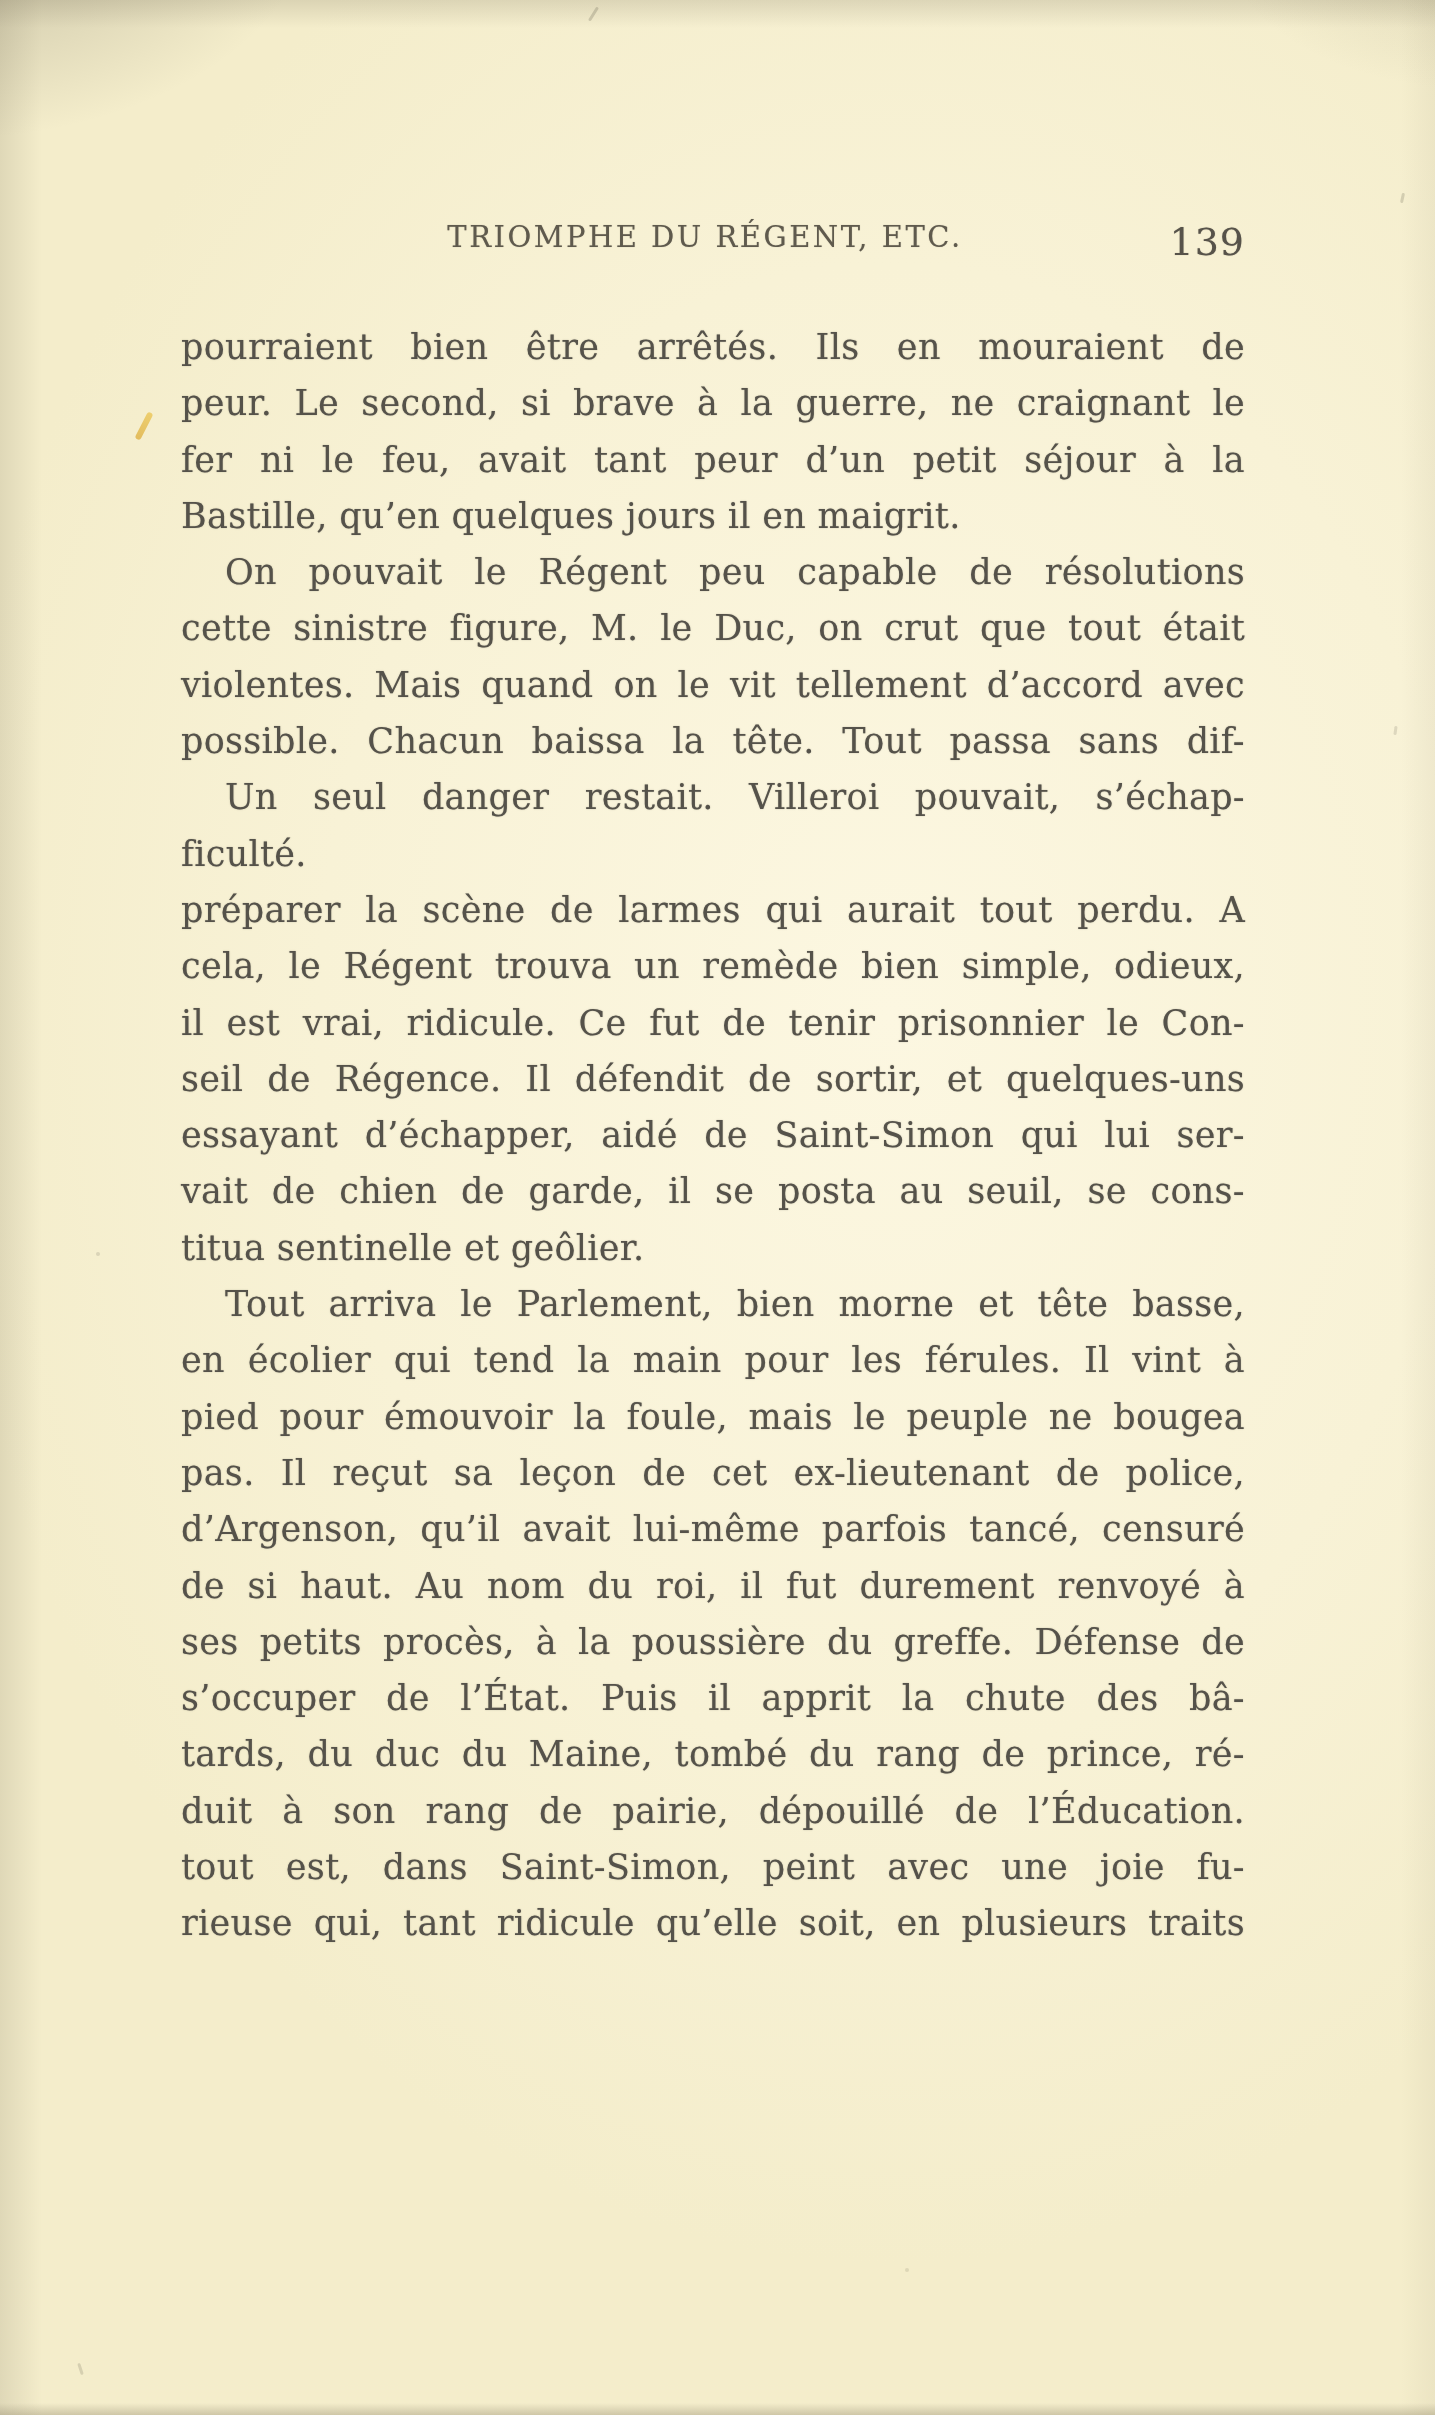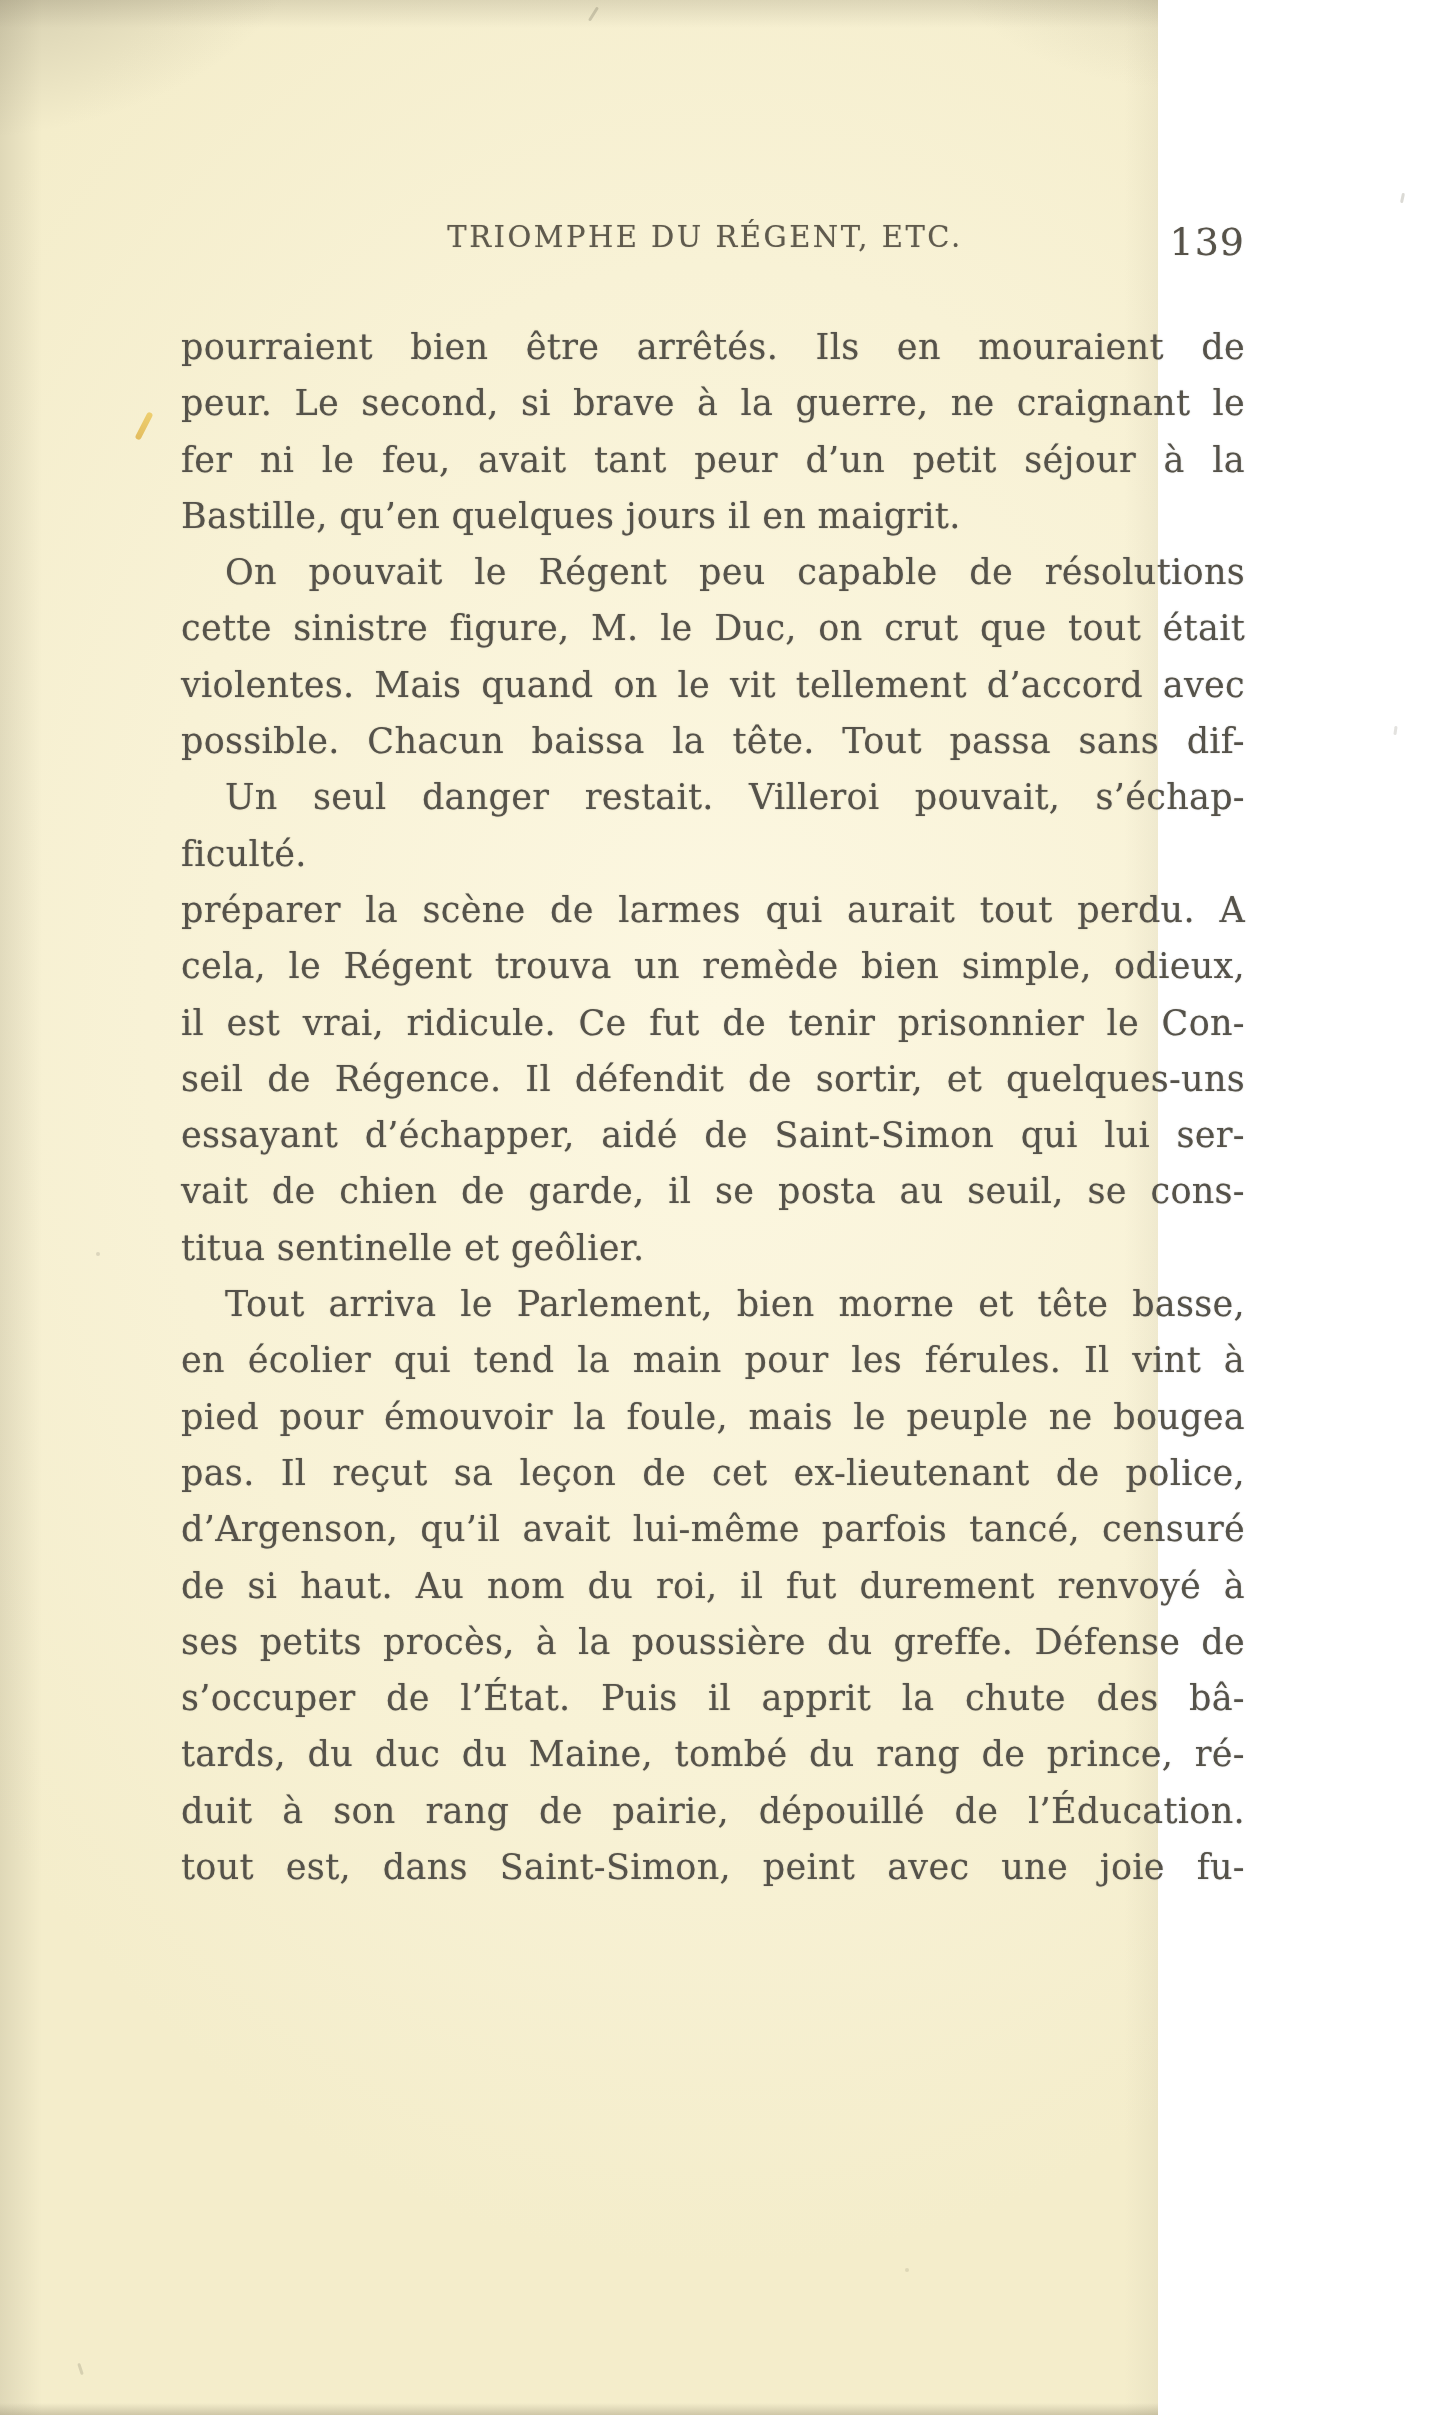--- a/index.html
+++ b/index.html
@@ -5,21 +5,21 @@
   html, body {
     margin: 0;
     padding: 0;
     width: 1435px;
     height: 2415px;
     overflow: hidden;
     font-family: "DejaVu Serif", "Liberation Serif", serif;
   }
   .page {
     position: relative;
-    width: 1158px;
+    width: 1435px;
     height: 2415px;
     background:
       radial-gradient(ellipse 520px 320px at -60px -90px, rgba(118,112,92,0.40), rgba(118,112,92,0) 72%),
       radial-gradient(ellipse 340px 200px at 103% -60px, rgba(135,128,104,0.22), rgba(135,128,104,0) 75%),
       linear-gradient(180deg, rgba(148,140,114,0.26), rgba(148,140,114,0) 28px),
       linear-gradient(90deg, rgba(148,140,114,0.22), rgba(148,140,114,0) 42px),
       linear-gradient(0deg, rgba(128,118,92,0.32), rgba(128,118,92,0) 12px),
       linear-gradient(270deg, rgba(158,148,122,0.10), rgba(158,148,122,0) 34px),
       radial-gradient(ellipse 950px 1250px at 62% 42%, #fcf7e1 0%, #f8f2d6 60%, #f4edcb 100%);
   }
@@ -123,20 +123,21 @@
       <div class="line">en écolier qui tend la main pour les férules. Il vint à</div>
       <div class="line">pied pour émouvoir la foule, mais le peuple ne bougea</div>
       <div class="line">pas. Il reçut sa leçon de cet ex-lieutenant de police,</div>
       <div class="line">d’Argenson, qu’il avait lui-même parfois tancé, censuré</div>
       <div class="line">de si haut. Au nom du roi, il fut durement renvoyé à</div>
       <div class="line">ses petits procès, à la poussière du greffe. Défense de</div>
       <div class="line">s’occuper de l’État. Puis il apprit la chute des bâ-</div>
       <div class="line">tards, du duc du Maine, tombé du rang de prince, ré-</div>
       <div class="line">duit à son rang de pairie, dépouillé de l’Éducation.</div>
       <div class="line">tout est, dans Saint-Simon, peint avec une joie fu-</div>
+      <div class="line">rieuse qui, tant ridicule qu’elle soit, en plusieurs traits</div>
     </div>
 
   <div class="stain-mark"></div>
 
   <div class="speck speck-top"></div>
   <div class="speck speck-right-1"></div>
   <div class="speck speck-right-2"></div>
   <div class="speck speck-bottom-1"></div>
   <div class="speck speck-bottom-2"></div>
   <div class="speck speck-mid-left"></div>

